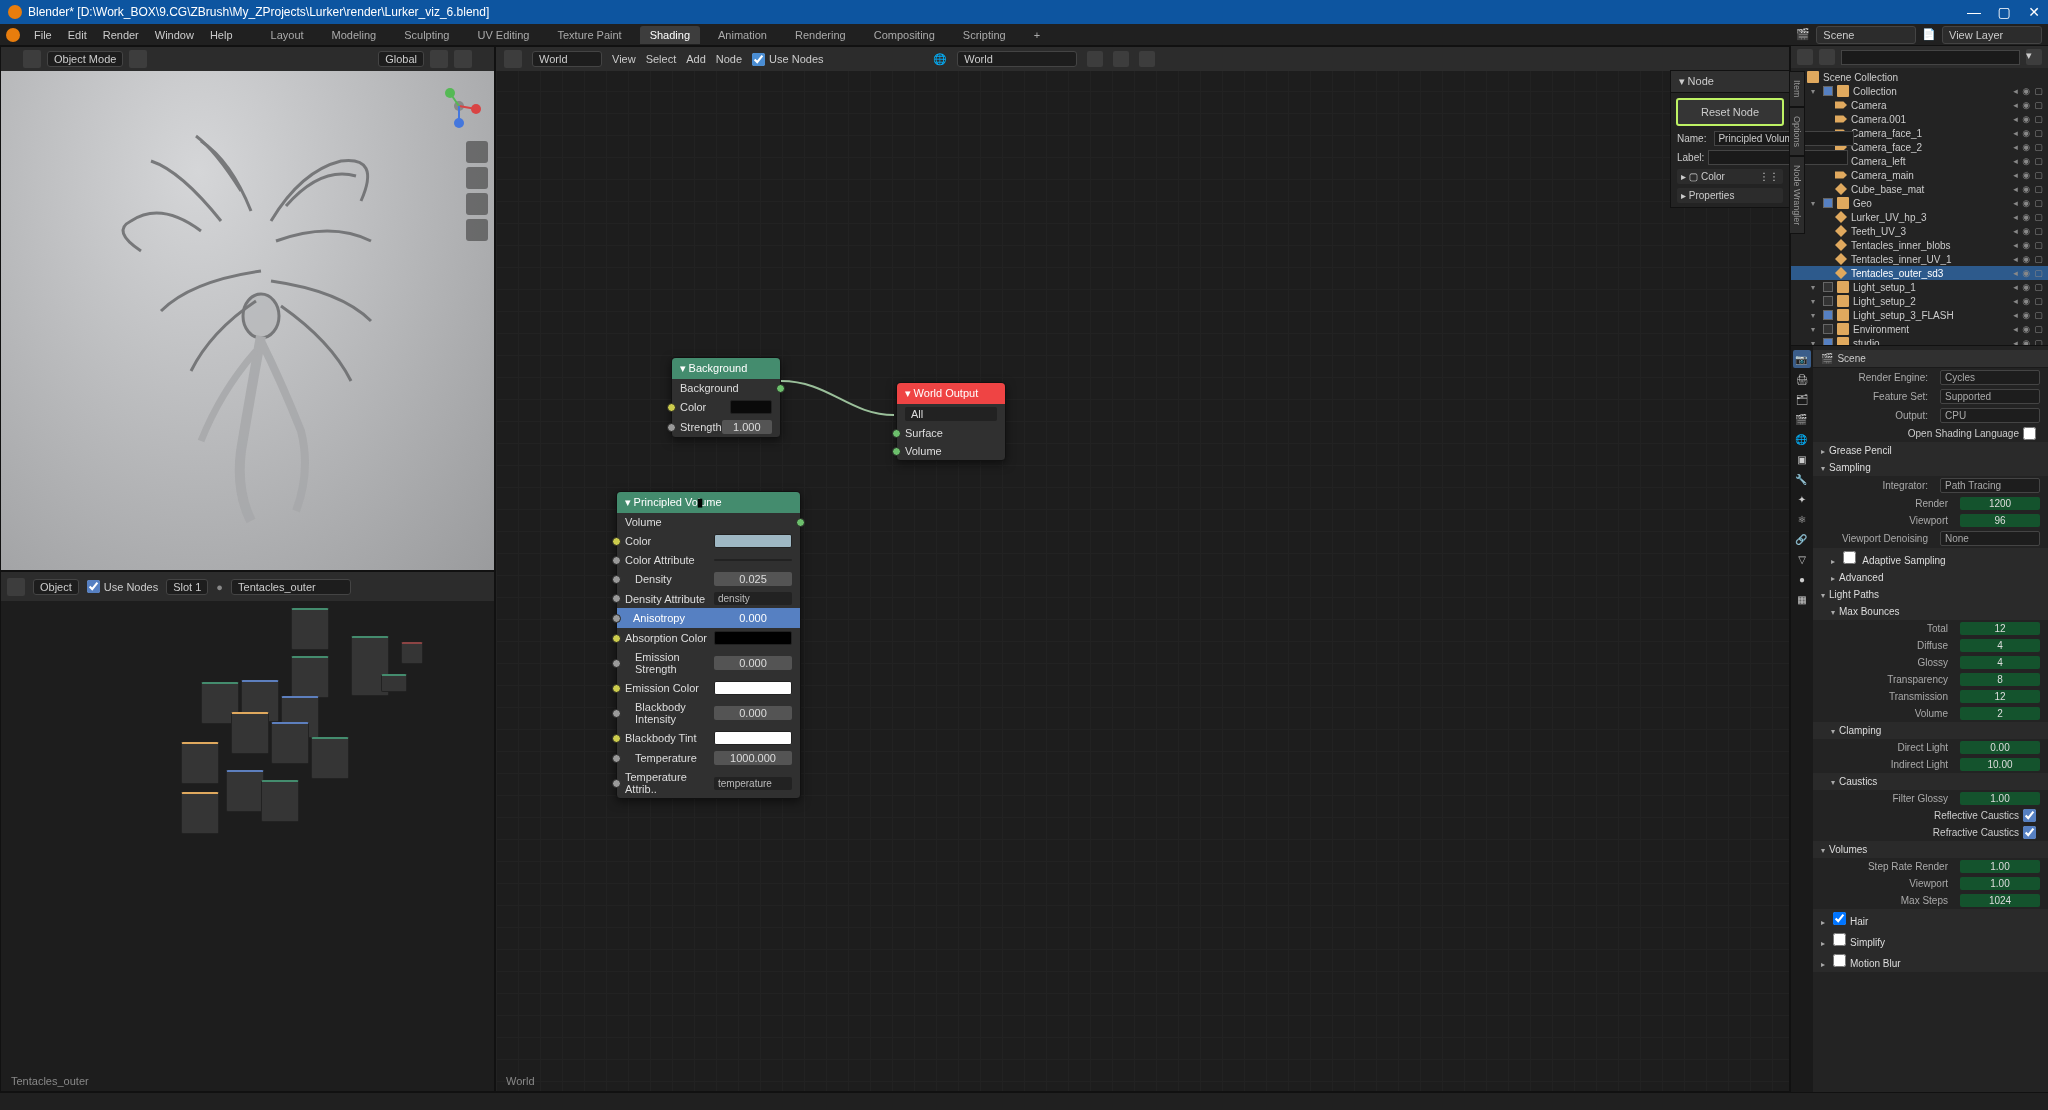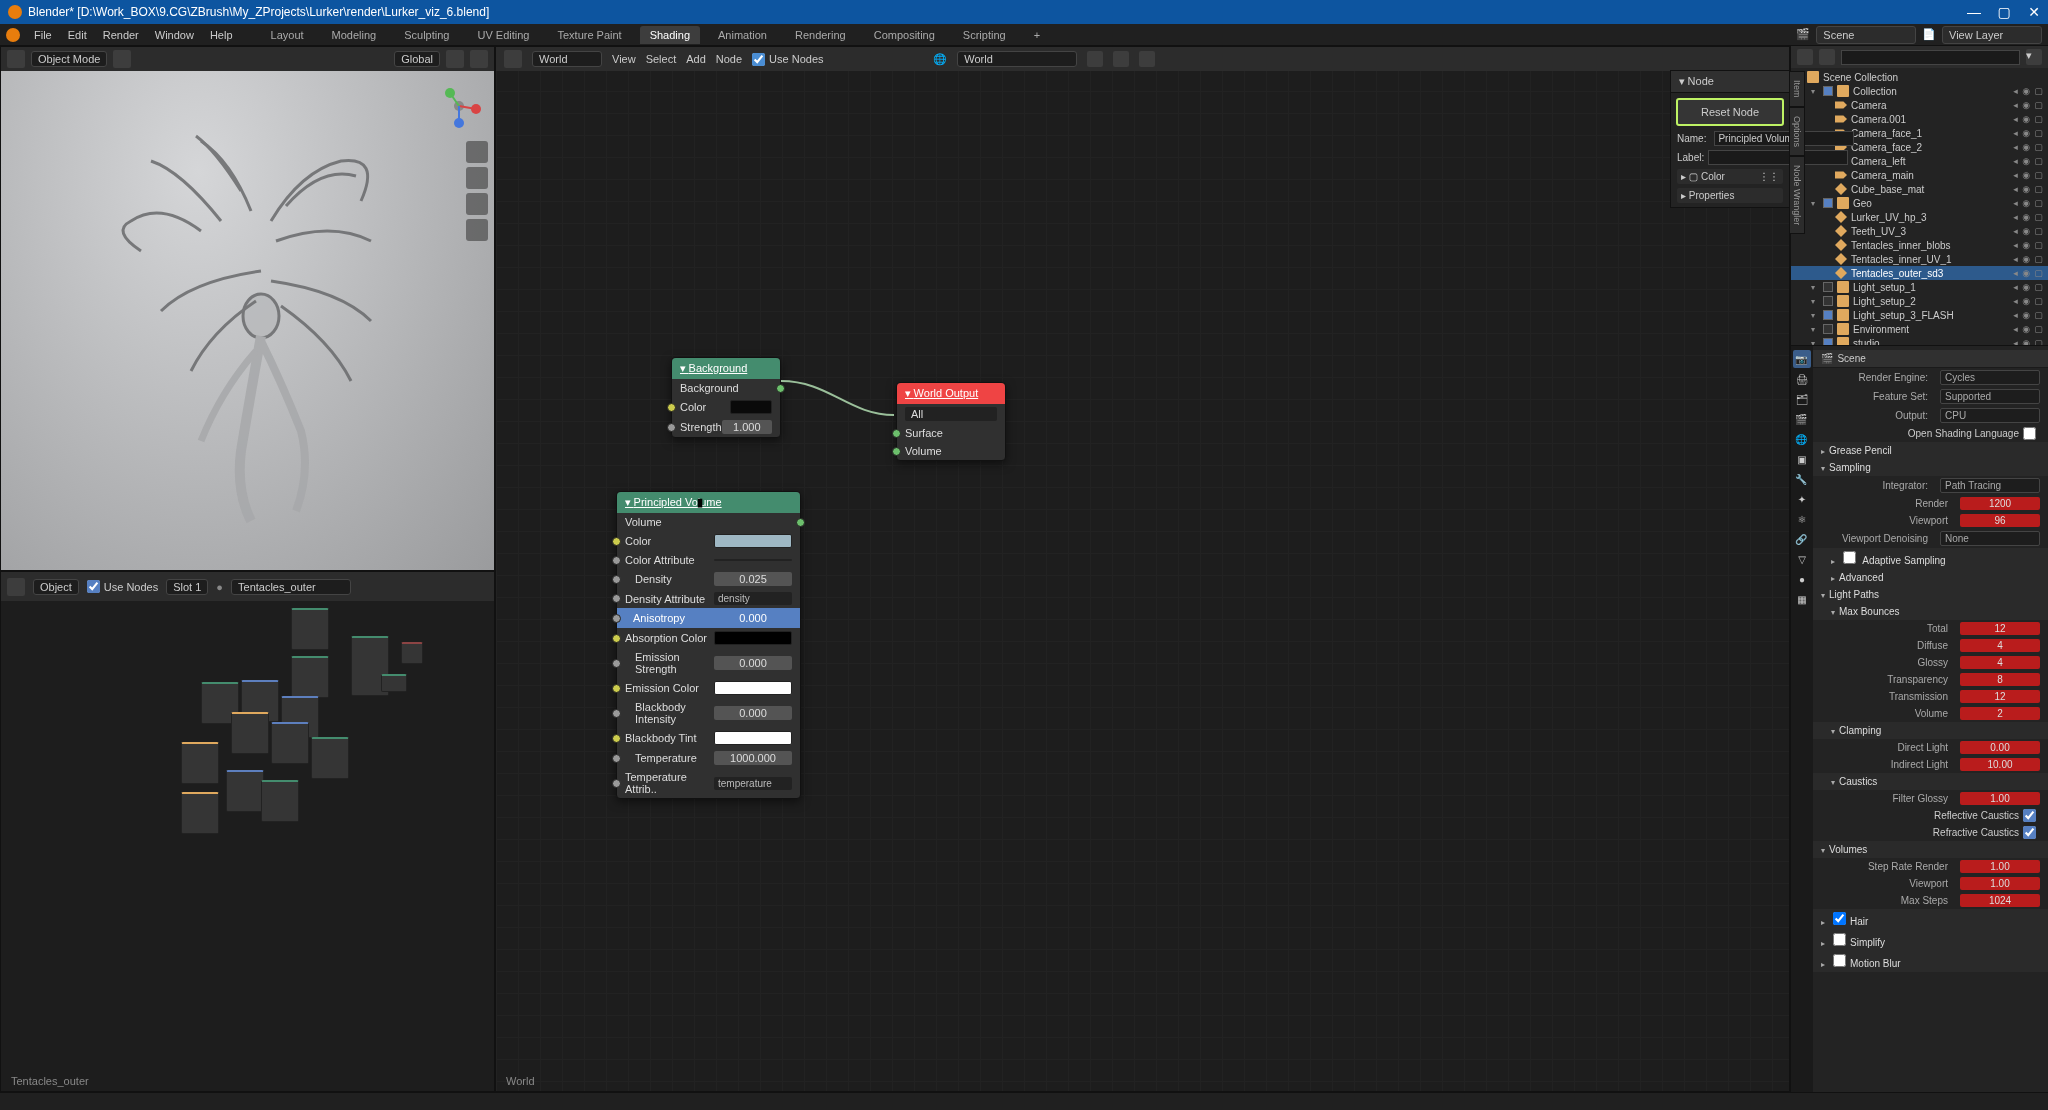--- a/index.html
+++ b/index.html
@@ -17,39 +17,39 @@
 .menubar .menuitem { padding: 3px 8px; color: #ccc; cursor: pointer; }
 .menubar .tabs { display:flex; margin-left:20px; gap: 8px; }
 .menubar .tab { padding: 3px 10px; color:#aaa; border-radius: 3px 3px 0 0; cursor:pointer; }
 .menubar .tab.active { background: #3d3d3d; color:#fff; }
 .menubar .right { margin-left:auto; display:flex; align-items:center; gap:6px; }
 .menubar .scenebox { background:#2c2c2c; padding:2px 6px; border:1px solid #444; border-radius:3px; min-width: 100px; }
 
 
 .workspace { display:grid; grid-template-columns: 495px 620px 1fr 258px; grid-template-rows: 525px 1fr; height: calc(1110px - 24px - 22px - 18px); }
 .viewport3d { grid-column:1; grid-row:1; background:#9fa0a1; position:relative; border:1px solid #111; }
-.viewport3d .header { height:24px; background:#2c2c2c; display:flex; align-items:center; gap:6px; padding:0 6px; color:#ccc; }
+.viewport3d .header { height:24px; background:#2c2c2c; display:flex; align-items:center; gap:6px; padding:0 22px; color:#ccc; }
 .viewport3d .header .dd { background:#1d1d1d; border:1px solid #444; padding:1px 6px; border-radius:3px; font-size:11px; }
 .viewport3d .header .iconbtn { width:18px; height:18px; background:#3d3d3d; border-radius:2px; cursor:pointer; }
 .viewport3d .viewcontent { position:absolute; top:24px; left:0; right:0; bottom:0; background: radial-gradient(ellipse at 40% 20%, #d5d6d8 0%, #9a9b9d 100%); }
 .viewport3d .gizmo { position:absolute; top:10px; right:10px; width:50px; height:50px; }
 .viewport3d .sidetools { position:absolute; top:70px; right:6px; display:flex; flex-direction:column; gap:4px; }
 .viewport3d .sidetools .tbtn { width:22px; height:22px; background:rgba(60,60,60,0.6); border-radius:3px; cursor:pointer; }
 .viewport3d .figure { position:absolute; top:60px; left:100px; width:300px; height:400px; opacity:0.95; }
 
 .nodeeditor-top { grid-column:2 / span 2; grid-row:1 / span 2; background:#1d1d1d; position:relative; border:1px solid #111; background-image: linear-gradient(#222 1px, transparent 1px), linear-gradient(90deg, #222 1px, transparent 1px); background-size: 22px 22px; }
 .nodeeditor-top .header { height:24px; background:#2c2c2c; display:flex; align-items:center; gap:10px; padding:0 8px; color:#ccc; font-size:11px; }
 .nodeeditor-top .header .item { cursor:pointer; }
 .nodeeditor-top .header .sel { background:#1d1d1d; border:1px solid #444; padding:1px 6px; border-radius:3px; min-width:70px; }
 .nodeeditor-top .header .chk { accent-color:#4a8dd3; }
 .nodeeditor-top .footer { position:absolute; bottom:4px; left:10px; color:#888; }
 
 
 .node { position:absolute; background:#303030; border:1px solid #111; border-radius:4px; box-shadow: 0 3px 10px rgba(0,0,0,0.5); font-size:11px; color:#ddd; }
-.node .nodehead { padding:4px 8px; border-radius:4px 4px 0 0; font-size:11px; color:#fff;text-decoration:underline; }
+.node .nodehead { padding:4px 8px; border-radius:4px 4px 0 0; font-size:11px; color:#fff; }
 .node .nodehead.green { background:#448c6e; }
 .node .nodehead.red  { background:#ef4444; }
 .node .row { display:flex; align-items:center; padding:3px 8px; position:relative; }
 .node .row .lab { flex:1; }
 .node .row .val { width:78px; background:#545454; text-align:center; border-radius:2px; padding:1px 4px; }
 .node .row .txtval { width:78px; background:#222; border-radius:2px; padding:1px 4px; font-size:10px; color:#bbb; }
 .node .row .colorswatch { width:42px; height:14px; border:1px solid #222; border-radius:2px; }
 .node .socket { width:9px; height:9px; border-radius:50%; position:absolute; }
 .node .socket.left { left:-5px; }
 .node .socket.right { right:-5px; }
@@ -96,21 +96,21 @@
 .outliner .trow .vistog { margin-left:auto; color:#888; font-size:9px; letter-spacing:1px; }
 
 .properties { flex:1; display:flex; overflow:hidden; }
 .properties .ptabs { width:22px; background:#1a1a1a; display:flex; flex-direction:column; gap:2px; padding-top:4px; align-items:center; }
 .properties .ptabs .pt { width:18px; height:18px; border-radius:2px; cursor:pointer; display:flex; align-items:center; justify-content:center; font-size:10px; }
 .properties .ptabs .pt.active { background:#3a5d8a; }
 .properties .pcontent { flex:1; overflow-y:auto; padding: 4px 0; font-size:11px; }
 .properties .phead { background:#303030; padding:3px 8px; border-bottom:1px solid #1a1a1a; display:flex; align-items:center; gap:4px; font-size:10px; }
 .properties .prow { display:flex; padding:2px 8px; gap:6px; align-items:center; font-size:10px; color:#aaa; }
 .properties .prow .plab { flex:1; text-align:right; padding-right:6px; }
-.properties .prow .pval { width:80px; background:#b91c1c; text-align:center; padding:1px 2px; border-radius:2px; color:#ddd; }
+.properties .prow .pval { width:80px; background:#14532d; text-align:center; padding:1px 2px; border-radius:2px; color:#ddd; }
 .properties .prow .psel { width:100px; background:#1d1d1d; border:1px solid #444; padding:1px 4px; border-radius:2px; font-size:10px; }
 .properties .secthead { padding:3px 8px; background:#2a2a2a; cursor:pointer; font-size:10px; color:#ddd; }
 .properties .secthead .tri { font-size:8px; margin-right:4px; color:#aaa; }
 .properties .chkrow { display:flex; align-items:center; gap:4px; padding:2px 10px; font-size:10px; color:#ccc;}
 .properties .chkrow input { accent-color:#5680c2; }
 
 .statusbar { height:18px; background:#202020; border-top:1px solid #111; display:flex; align-items:center; padding:0 10px; font-size:10px; color:#888; gap:20px; }
 
 
 .wire { position:absolute; pointer-events:none; }

